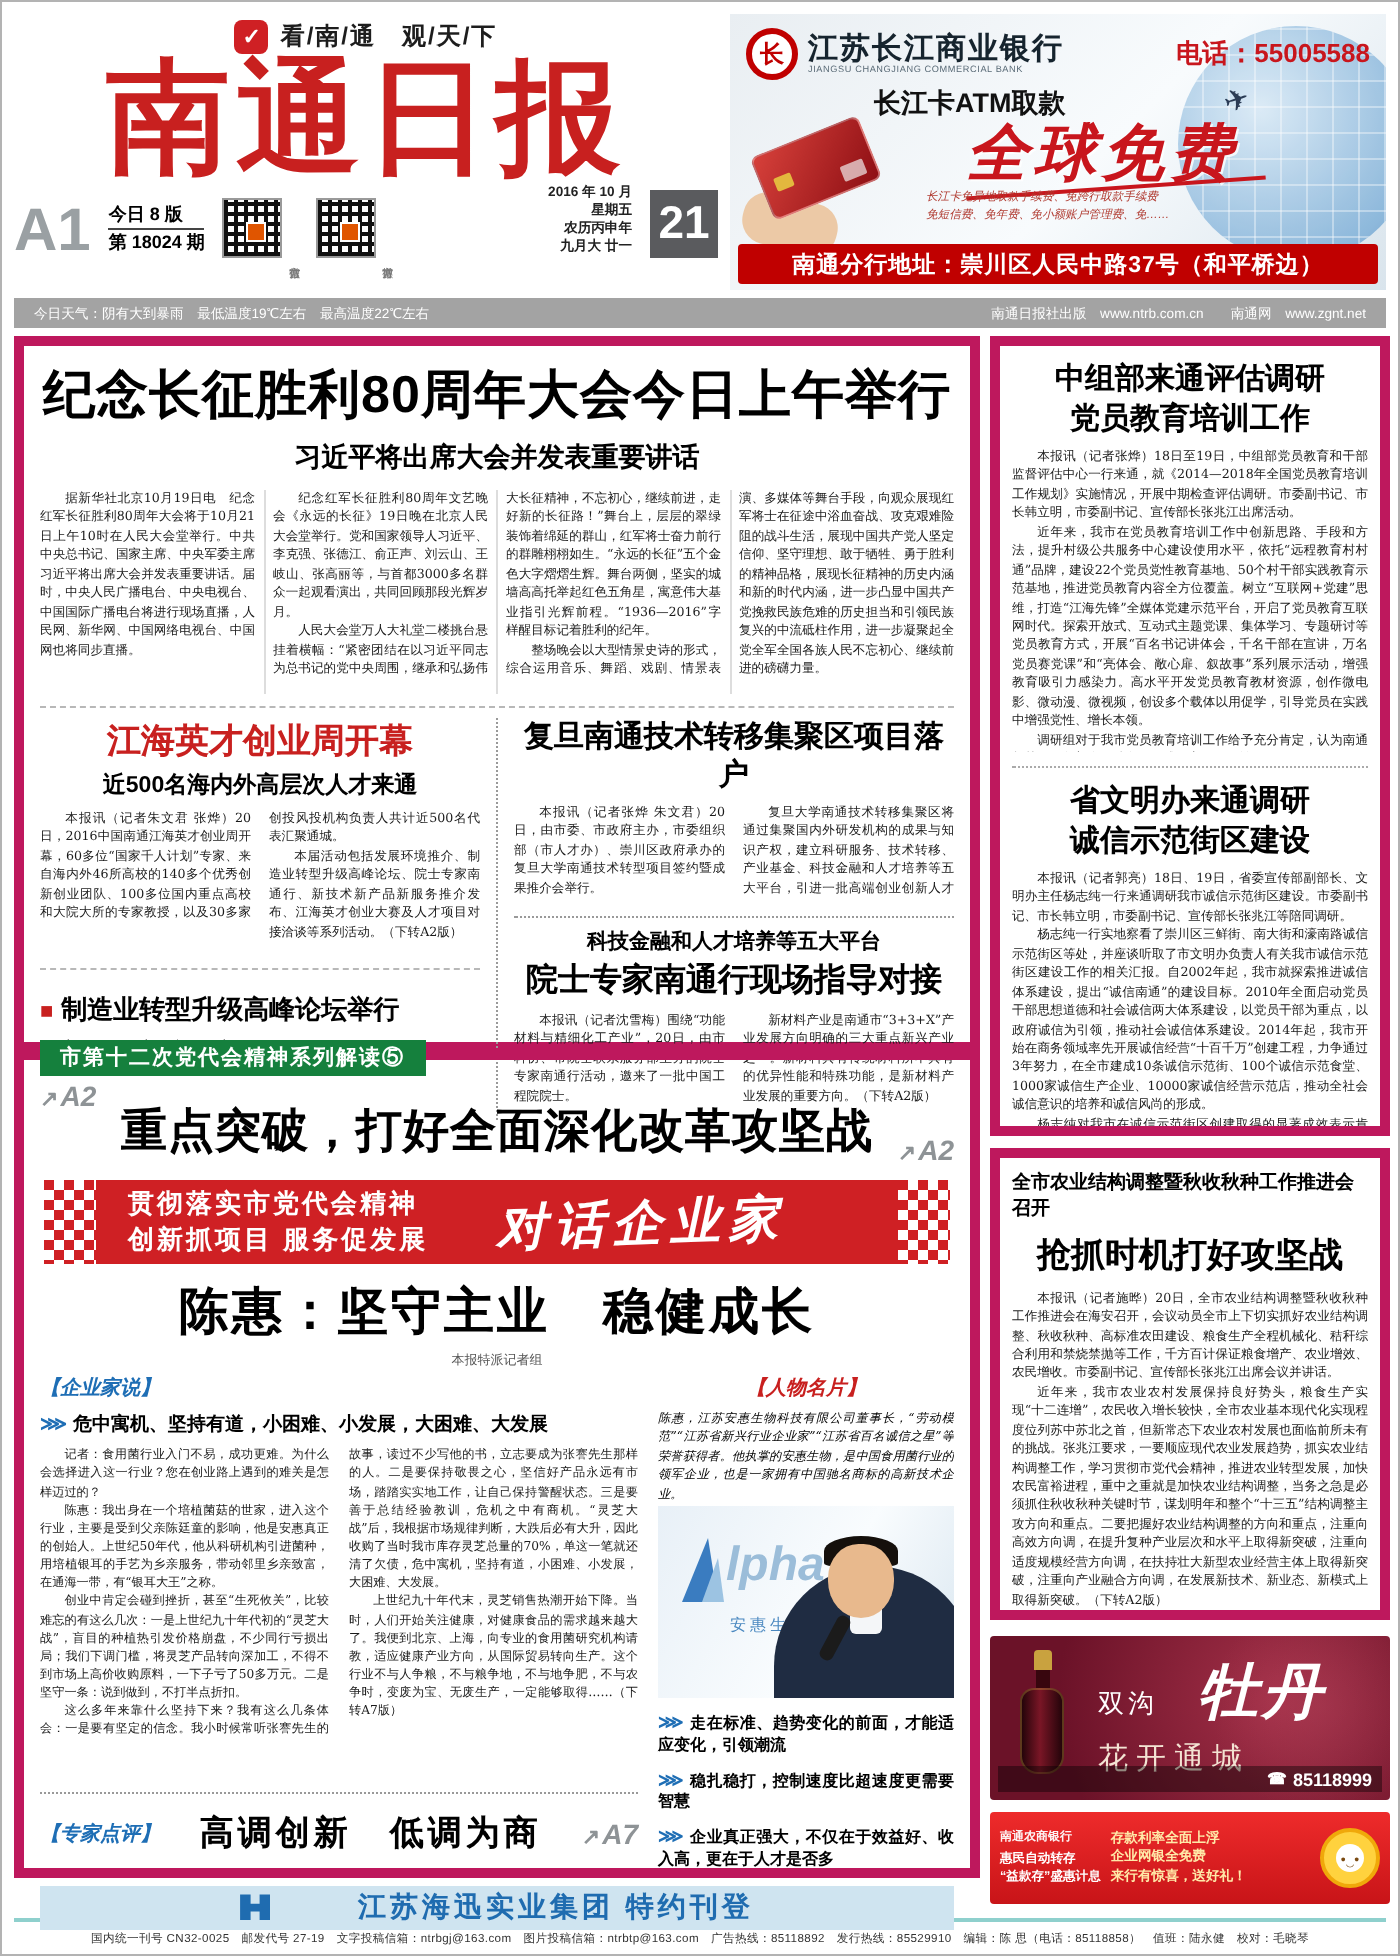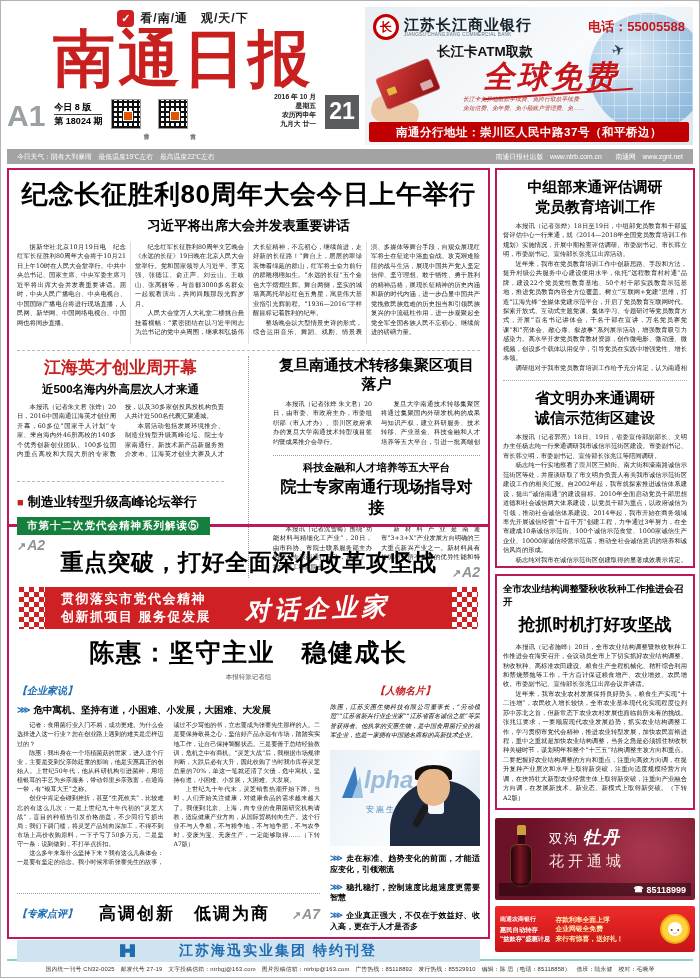--- a/index.html
+++ b/index.html
@@ -61,30 +61,30 @@
 
   
   .weather { height:15px; background:#a3a3a3; color:#fff; font-size:6.8px; display:flex; align-items:center;
              padding:0 10px; margin-top:2px; }
   .weather-right { margin-left:auto; }
 
   
   .main { display:flex; gap:5px; margin-top:4px; }
   .col-left { width:483px; }
   .col-right { width:200px; flex:none; }
-  .redbox { border:2px solid #be185d; }
+  .redbox { border:5px solid #be185d; }
 
   .lead-box { padding:7px 8px 4px; height:358px; }
   .lead-headline { font-size:26px; font-weight:900; text-align:center; letter-spacing:.5px; color:#000; }
   .lead-subhead { font-size:13.5px; font-weight:bold; text-align:center; margin-top:5px; }
   .serif-body { font-family:"DejaVu Serif", serif; font-size:6.3px; line-height:1.5; text-align:justify; color:#1a1a1a; }
   .para { text-indent:2em; }
   .cols4 { column-count:4; column-gap:9px; column-rule:1px solid #ddd; height:102px; margin-top:7px; overflow:hidden; }
   .dash-div { border-top:1px dashed #b8b8b8; margin:6px 0 5px; }
-  .sub-row { display:flex; gap:16px; }
+  .sub-row { display:flex; gap:0; }
   .sub-col { width:233px; }
   .vdot { border-left:1px dotted #999; margin:0 8px; }
   .talent-title { color:#c8201f; font-size:17px; font-weight:900; text-align:center; }
   .talent-sub { font-size:11.5px; font-weight:bold; text-align:center; margin-top:3px; }
   .cols2 { column-count:2; column-gap:9px; margin-top:5px; overflow:hidden; }
   .h74 { height:74px; } .h50 { height:50px; } .h54 { height:54px; }
   .bullets { margin-top:5px; border-top:1px dashed #b8b8b8; padding-top:7px; }
   .bullet { font-size:13px; font-weight:900; margin:4px 0; color:#000; }
   .sq-icon { color:#c8201f; font-size:11px; margin-right:4px; }
   .jump { color:#8e9396; font-size:14px; font-weight:bold; font-style:italic; }
@@ -159,21 +159,21 @@
               position:relative; overflow:hidden; border-radius:2px; }
   .mudan-ad::before { content:""; position:absolute; right:-20px; top:-20px; width:110px; height:110px; border-radius:50%;
               background:radial-gradient(circle,#c0506844,transparent 70%); }
   .bottle { position:absolute; left:15px; top:7px; width:22px; }
   .cap { width:9px; height:10px; background:#c9a23f; margin:0 auto; border-radius:2px 2px 0 0; }
   .neck { width:7px; height:9px; background:#38060e; margin:0 auto; }
   .bb { width:22px; height:43px; background:linear-gradient(90deg,#24040a,#7a1626 45%,#24040a); border-radius:7px 7px 9px 9px;
         border:1px solid #caa24055; }
   .mudan-text { position:absolute; left:54px; top:8px; color:#fff; font-family:"DejaVu Serif", serif; }
   .mudan-brand1 { font-size:13px; letter-spacing:2px; }
-  .mudan-brand2 { font-size:17px; font-style:italic; font-weight:bold; letter-spacing:2px; margin-left:4px;font-family:Liberation Serif, serif; }
+  .mudan-brand2 { font-size:30px; font-style:italic; font-weight:bold; letter-spacing:2px; margin-left:20px;font-family:Liberation Serif, serif; }
   .mudan-line { font-size:15px; letter-spacing:4px; margin-top:3px; color:#f3e3d3; }
   .mudan-strip { position:absolute; left:4px; right:4px; bottom:4px; height:13px; background:#00000066;
                  display:flex; align-items:center; justify-content:flex-end; padding:0 5px; color:#fff;
                  font-size:9px; font-weight:bold; gap:3px; }
   .phone-icon { font-size:8px; }
 
   .rcb-ad { margin-top:6px; height:46px; background:linear-gradient(180deg,#ee2b2b,#c81418); border-radius:2px;
             position:relative; color:#fff; overflow:hidden; display:flex; align-items:center; padding:3px 5px; gap:5px; }
   .rcb-left { display:flex; flex-direction:column; font-size:6.3px; font-weight:bold; line-height:1.45; }
   .rcb-bank { font-size:6px; opacity:.95; margin-bottom:1px; }

